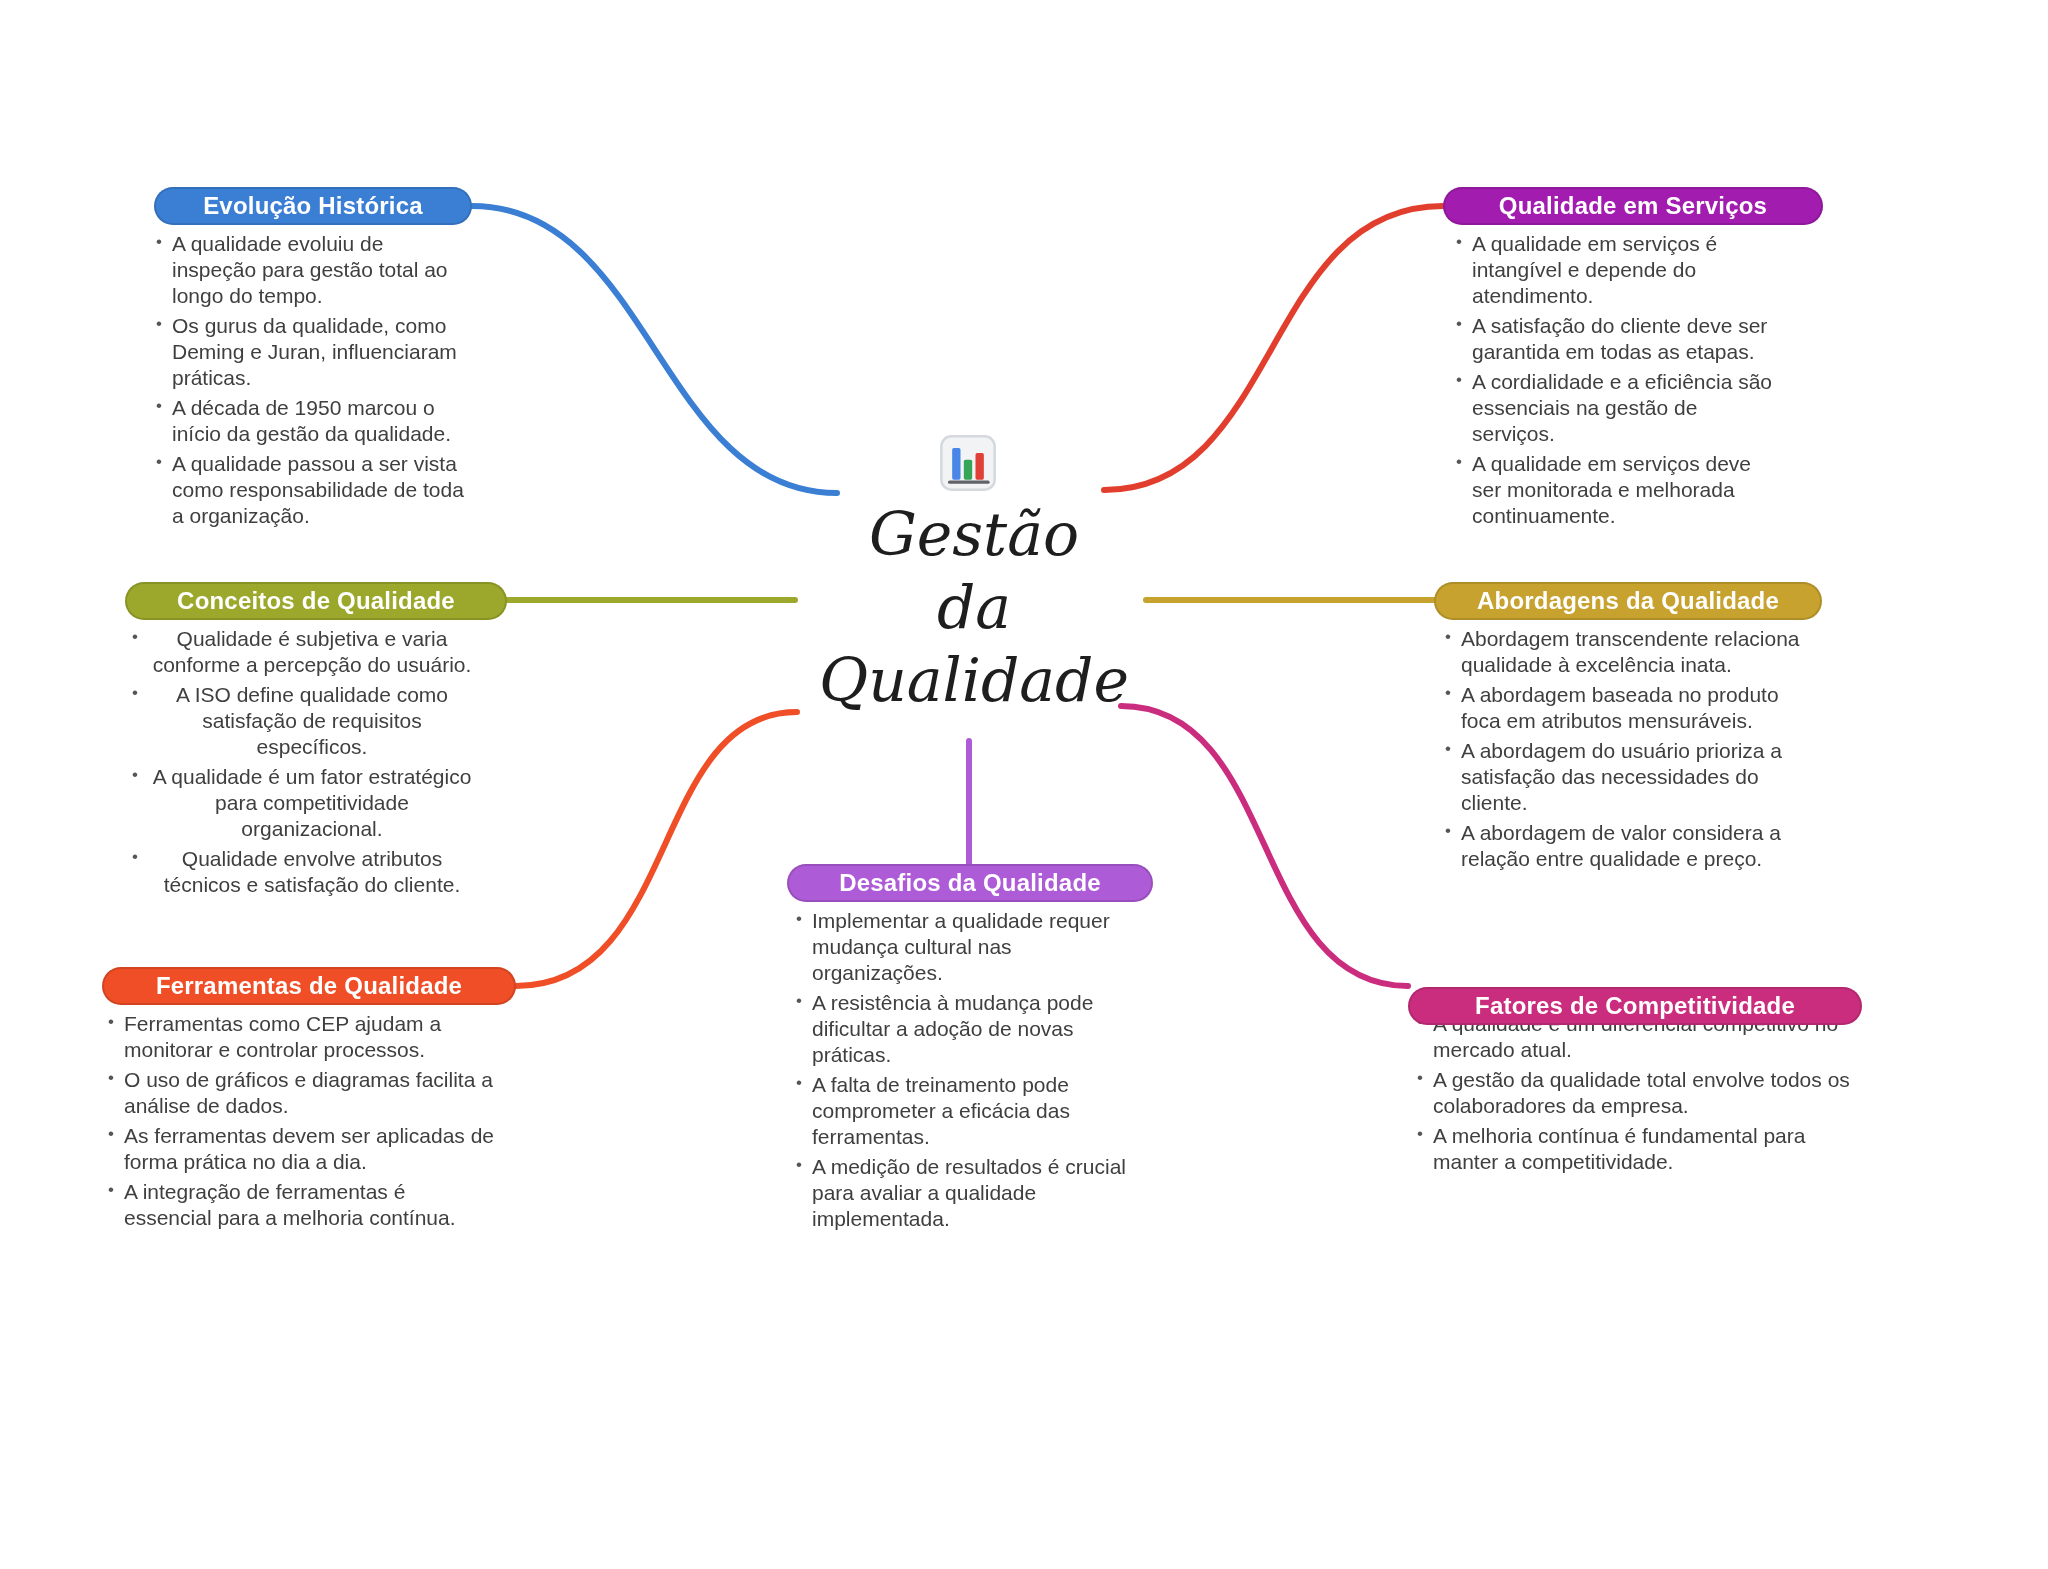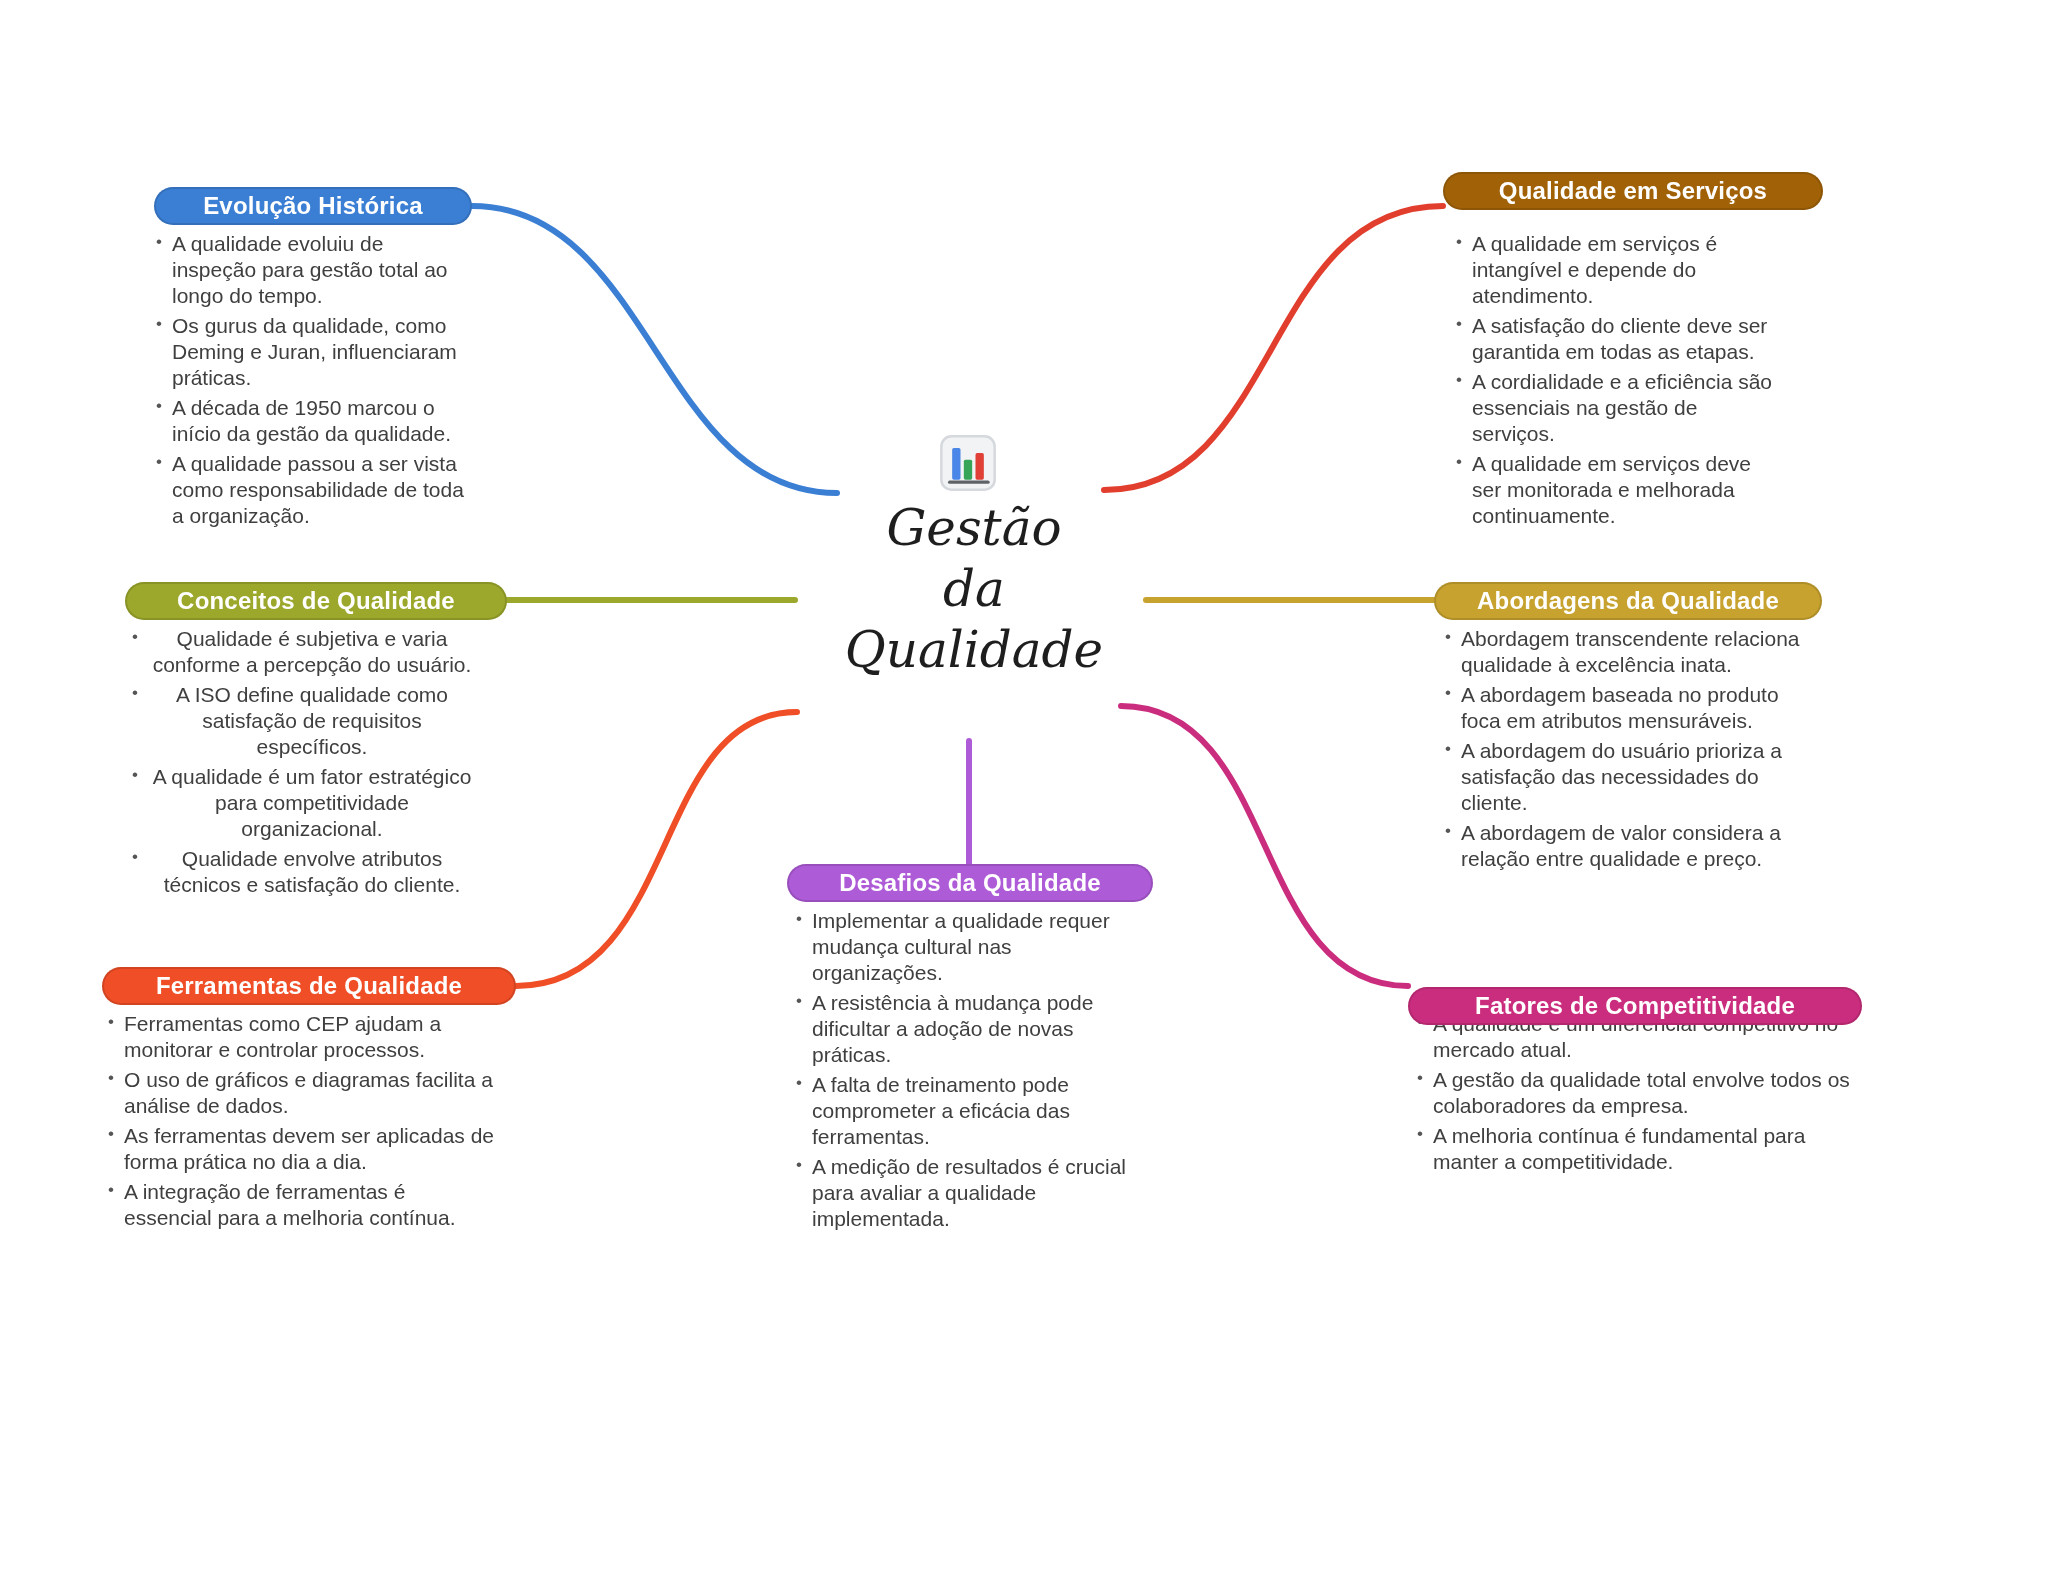--- a/index.html
+++ b/index.html
@@ -22,21 +22,21 @@
     color:#3f3f3f;font-size:21px;line-height:1.24;z-index:1;
   }
   ul.bullets li{position:relative;padding-left:17px;margin-bottom:4px;}
   ul.bullets li::before{
     content:"\2022";position:absolute;left:1px;top:0;font-size:17px;color:#555;
   }
   .center-icon{position:absolute;left:938px;top:433px;width:60px;height:60px;z-index:1;}
   .center-title{
     position:absolute;left:724px;top:498px;width:500px;z-index:1;
     font-family:"DejaVu Serif",serif;font-style:italic;font-weight:500;
-    font-size:50px;line-height:1.22;color:#1e1e1e;text-align:center;
+    font-size:60px;line-height:1.22;color:#1e1e1e;text-align:center;
   }
 </style>
 </head>
 <body>
 
 <div class="canvas">
 
   <svg class="links" width="2048" height="1569" viewBox="0 0 2048 1569">
     <path d="M 472 206 C 650 206, 660 493, 837 493" style="stroke: rgb(59, 127, 212);"></path>
     <path d="M 1443 206 C 1263 206, 1280 490, 1104 490" style="stroke: rgb(226, 62, 46);"></path>
@@ -66,21 +66,21 @@
     <div class="pill" style="left: 154px; top: 187px; width: 318px; background-color: rgb(59, 127, 212);">Evolução Histórica</div>
     <ul class="bullets" style="left:155px;top:231px;width:315px;">
       <li>A qualidade evoluiu de inspeção para gestão total ao longo do tempo.</li>
       <li>Os gurus da qualidade, como Deming e Juran, influenciaram práticas.</li>
       <li>A década de 1950 marcou o início da gestão da qualidade.</li>
       <li>A qualidade passou a ser vista como responsabilidade de toda a organização.</li>
     </ul>
   </div>
 
   <div class="node">
-    <div class="pill" style="left: 1443px; top: 172px; width: 380px; background-color: #a16207;">Qualidade em Serviços</div>
+    <div class="pill" style="left: 1443px; top: 187px; width: 380px; background-color: #a21caf;">Qualidade em Serviços</div>
     <ul class="bullets" style="left:1455px;top:231px;width:330px;">
       <li>A qualidade em serviços é intangível e depende do atendimento.</li>
       <li>A satisfação do cliente deve ser garantida em todas as etapas.</li>
       <li>A cordialidade e a eficiência são essenciais na gestão de serviços.</li>
       <li>A qualidade em serviços deve ser monitorada e melhorada continuamente.</li>
     </ul>
   </div>
 
   <div class="node">
     <div class="pill" style="left: 125px; top: 582px; width: 382px; background-color: rgb(156, 168, 43);">Conceitos de Qualidade</div>

